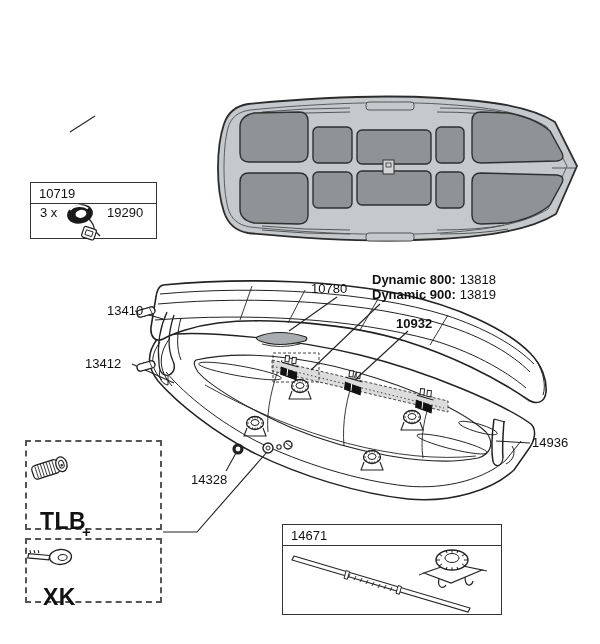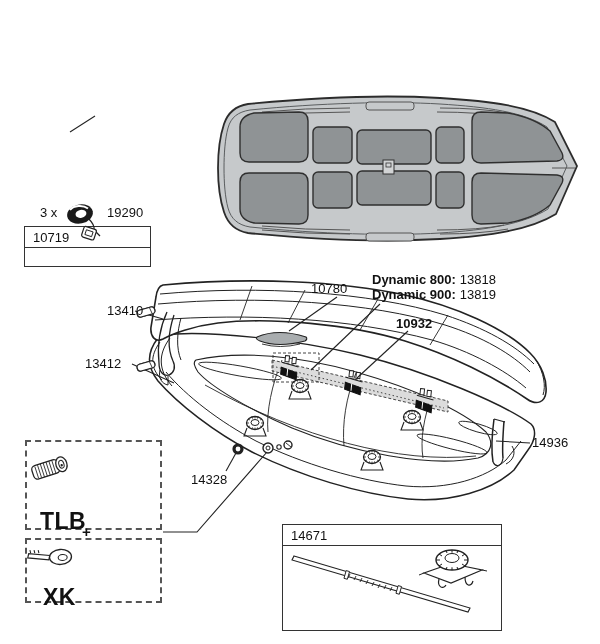--- a/index.html
+++ b/index.html
@@ -19,28 +19,28 @@
   .logo-main{display:inline-block;font-size:34px;font-weight:900;letter-spacing:-2.5px;
              transform:scaleX(.88);transform-origin:left bottom;line-height:30px;}
   .logo-reg{font-size:10px;vertical-align:18px;margin-left:-2px;}
   .logo-sub{font-size:6px;font-weight:bold;letter-spacing:2px;margin:-7px 0 0 70px;}
 </style>
 </head>
 <body>
 
 <div class="canvas">
 
-  <div class="box solidbox" style="left:24px;top:182px;width:127px;height:41px;margin-top:44px;">
+  <div class="box solidbox" style="left:30px;top:182px;width:127px;height:57px;">
     <div class="boxhead">10719</div>
   </div>
 
   <div class="box dashbox" style="left:25px;top:440px;width:137px;height:90px;"></div>
   <div class="box dashbox" style="left:25px;top:538px;width:137px;height:65px;"></div>
 
-  <div class="box solidbox" style="left:282px;top:524px;width:220px;height:107px;">
+  <div class="box solidbox" style="left:282px;top:524px;width:220px;height:91px;">
     <div class="boxhead">14671</div>
   </div>
 
   <svg class="art" width="600" height="644" viewBox="0 0 600 644">
     <defs>
       <g id="knob">
         <ellipse rx="8.5" ry="6.5" fill="#fff" stroke="#222" stroke-width="1.3"></ellipse>
         <path d="M-8.5,0 L-6,0 M8.5,0 L6,0 M-7,-4 L-5,-3 M7,-4 L5,-3 M-7,4 L-5,3 M7,4 L5,3 M-3,-6.2 L-2.5,-4.4 M3,-6.2 L2.5,-4.4 M-3,6.2 L-2.5,4.4 M3,6.2 L2.5,4.4 M0,-6.5 L0,-4.6 M0,6.5 L0,4.6" stroke="#222" stroke-width=".8" fill="none"></path>
         <ellipse cy="-.5" rx="4" ry="3" fill="none" stroke="#222" stroke-width="1"></ellipse>
         <path d="M-8,5 L-11,13 L11,13 L8,5" fill="none" stroke="#222" stroke-width="1.1"></path>

